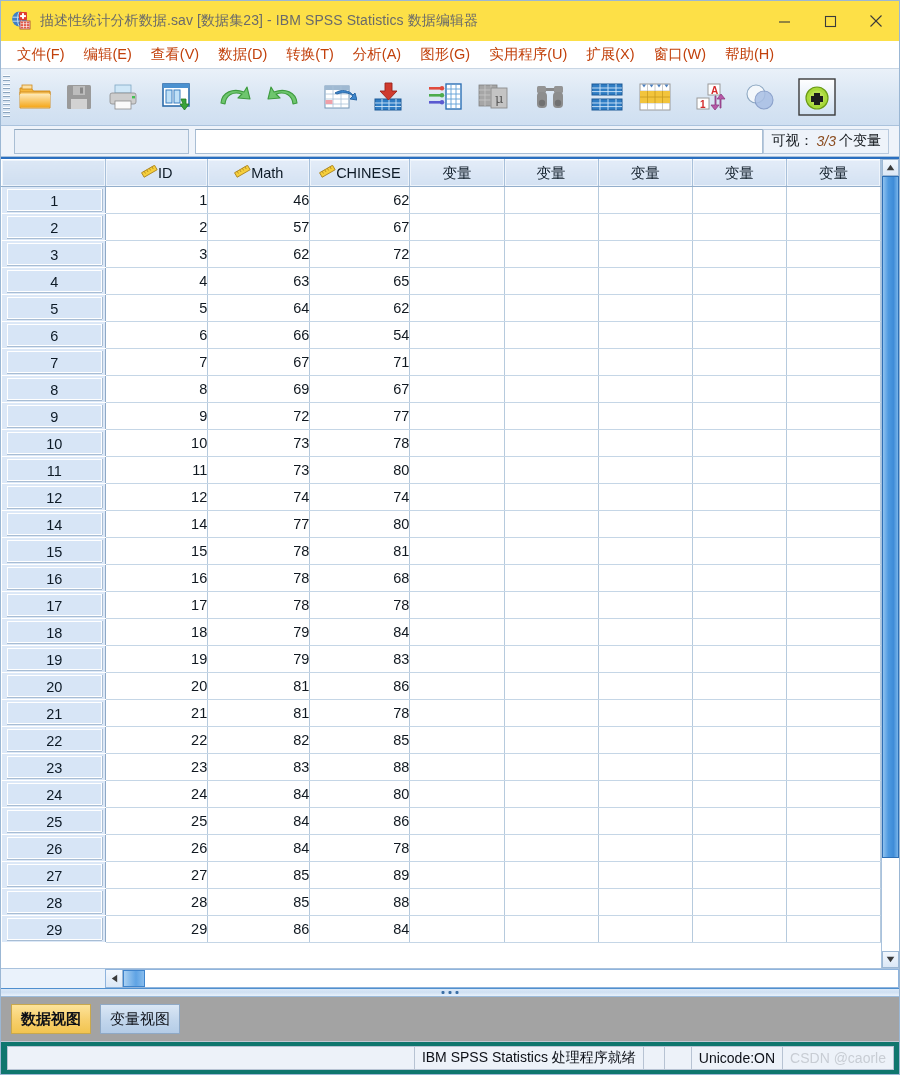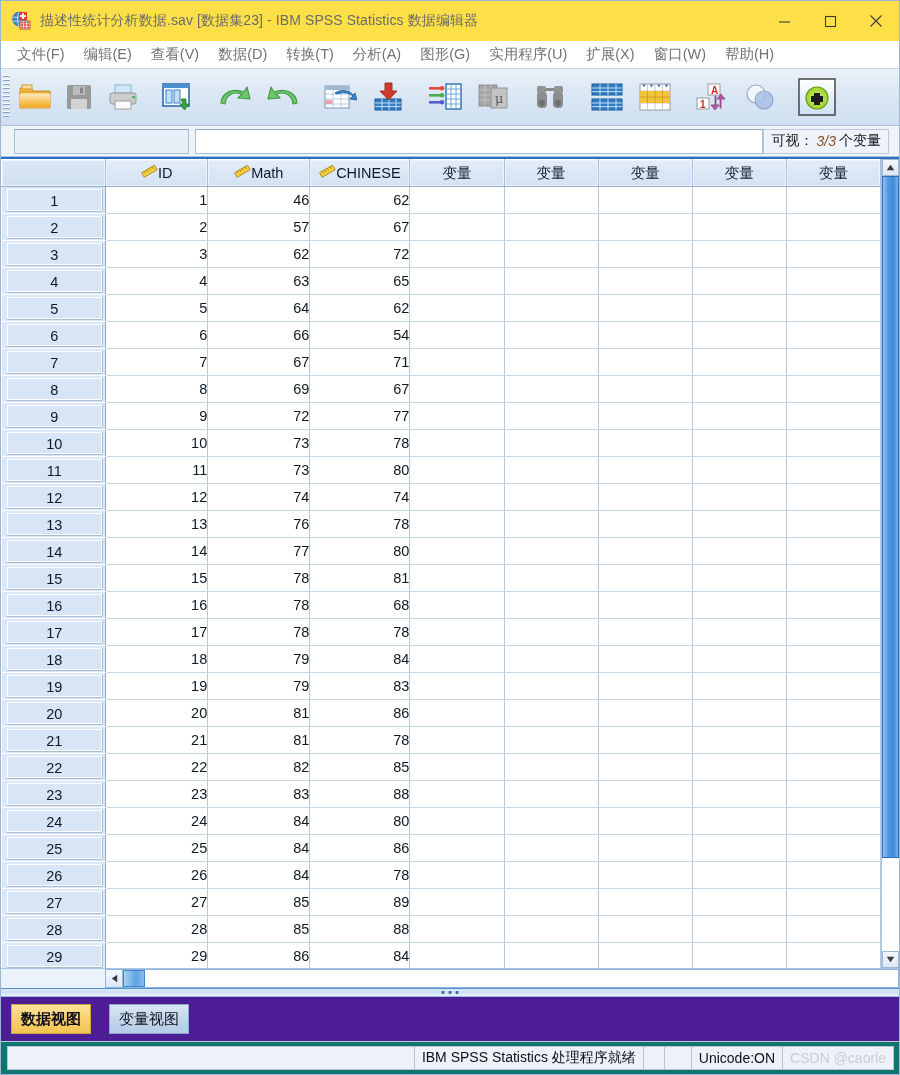--- a/index.html
+++ b/index.html
@@ -44,21 +44,21 @@
 
   
   .menubar {
     height: 28px; flex: 0 0 28px;
     background: #ffffff;
     display: flex; align-items: center;
     padding-left: 7px;
     border-bottom: 1px solid #c9d6e4;
   }
   .menuitem {
-    font-size: 14.5px; color: #737373;
+    font-size: 14.5px; color: #c2410c;
     padding: 2px 10px 2px 9px;
     white-space: nowrap;
   }
 
   
   .toolbar {
     height: 57px; flex: 0 0 57px;
     background: linear-gradient(to bottom,#eaf1f9 0%, #d8e5f3 55%, #cfdff1 100%);
     display: flex; align-items: center;
     border-bottom: 1px solid #aac2dc;
@@ -225,23 +225,23 @@
   }
   .splitter .dots {
     position: absolute; left: 50%; top: 2px; transform: translateX(-50%);
     display: flex; gap: 4px;
   }
   .splitter .dots i { width: 3px; height: 3px; background: #3a6ea5; display: block; border-radius: 1px; }
 
   
   .tabstrip {
     height: 45px; flex: 0 0 45px;
-    background: #4c1d95;
+    background: #a3a3a3;
     display: flex; align-items: center;
-    padding-left: 10px; gap: 18px;
+    padding-left: 10px; gap: 9px;
     border-bottom: 1px solid #c3c7d3;
   }
   .tab {
     height: 30px; padding: 0 9px;
     display: flex; align-items: center;
     font-size: 15px; color: #0d1017;
     border: 1px solid #9aa6bb;
     white-space: nowrap;
   }
   .tab.active {
@@ -819,33 +819,20 @@
                 <td class="cell">74</td>
                 <td class="cell">74</td>
                 <td class="cell empty"></td>
                 <td class="cell empty"></td>
                 <td class="cell empty"></td>
                 <td class="cell empty"></td>
                 <td class="cell empty"></td>
               </tr>
               <tr>
                 <td class="rowhead">
-                  <div class="rh">13</div>
-                </td>
-                <td class="cell">13</td>
-                <td class="cell">76</td>
-                <td class="cell">78</td>
-                <td class="cell empty"></td>
-                <td class="cell empty"></td>
-                <td class="cell empty"></td>
-                <td class="cell empty"></td>
-                <td class="cell empty"></td>
-              </tr>
-              <tr>
-                <td class="rowhead">
                   <div class="rh">14</div>
                 </td>
                 <td class="cell">14</td>
                 <td class="cell">77</td>
                 <td class="cell">80</td>
                 <td class="cell empty"></td>
                 <td class="cell empty"></td>
                 <td class="cell empty"></td>
                 <td class="cell empty"></td>
                 <td class="cell empty"></td>

